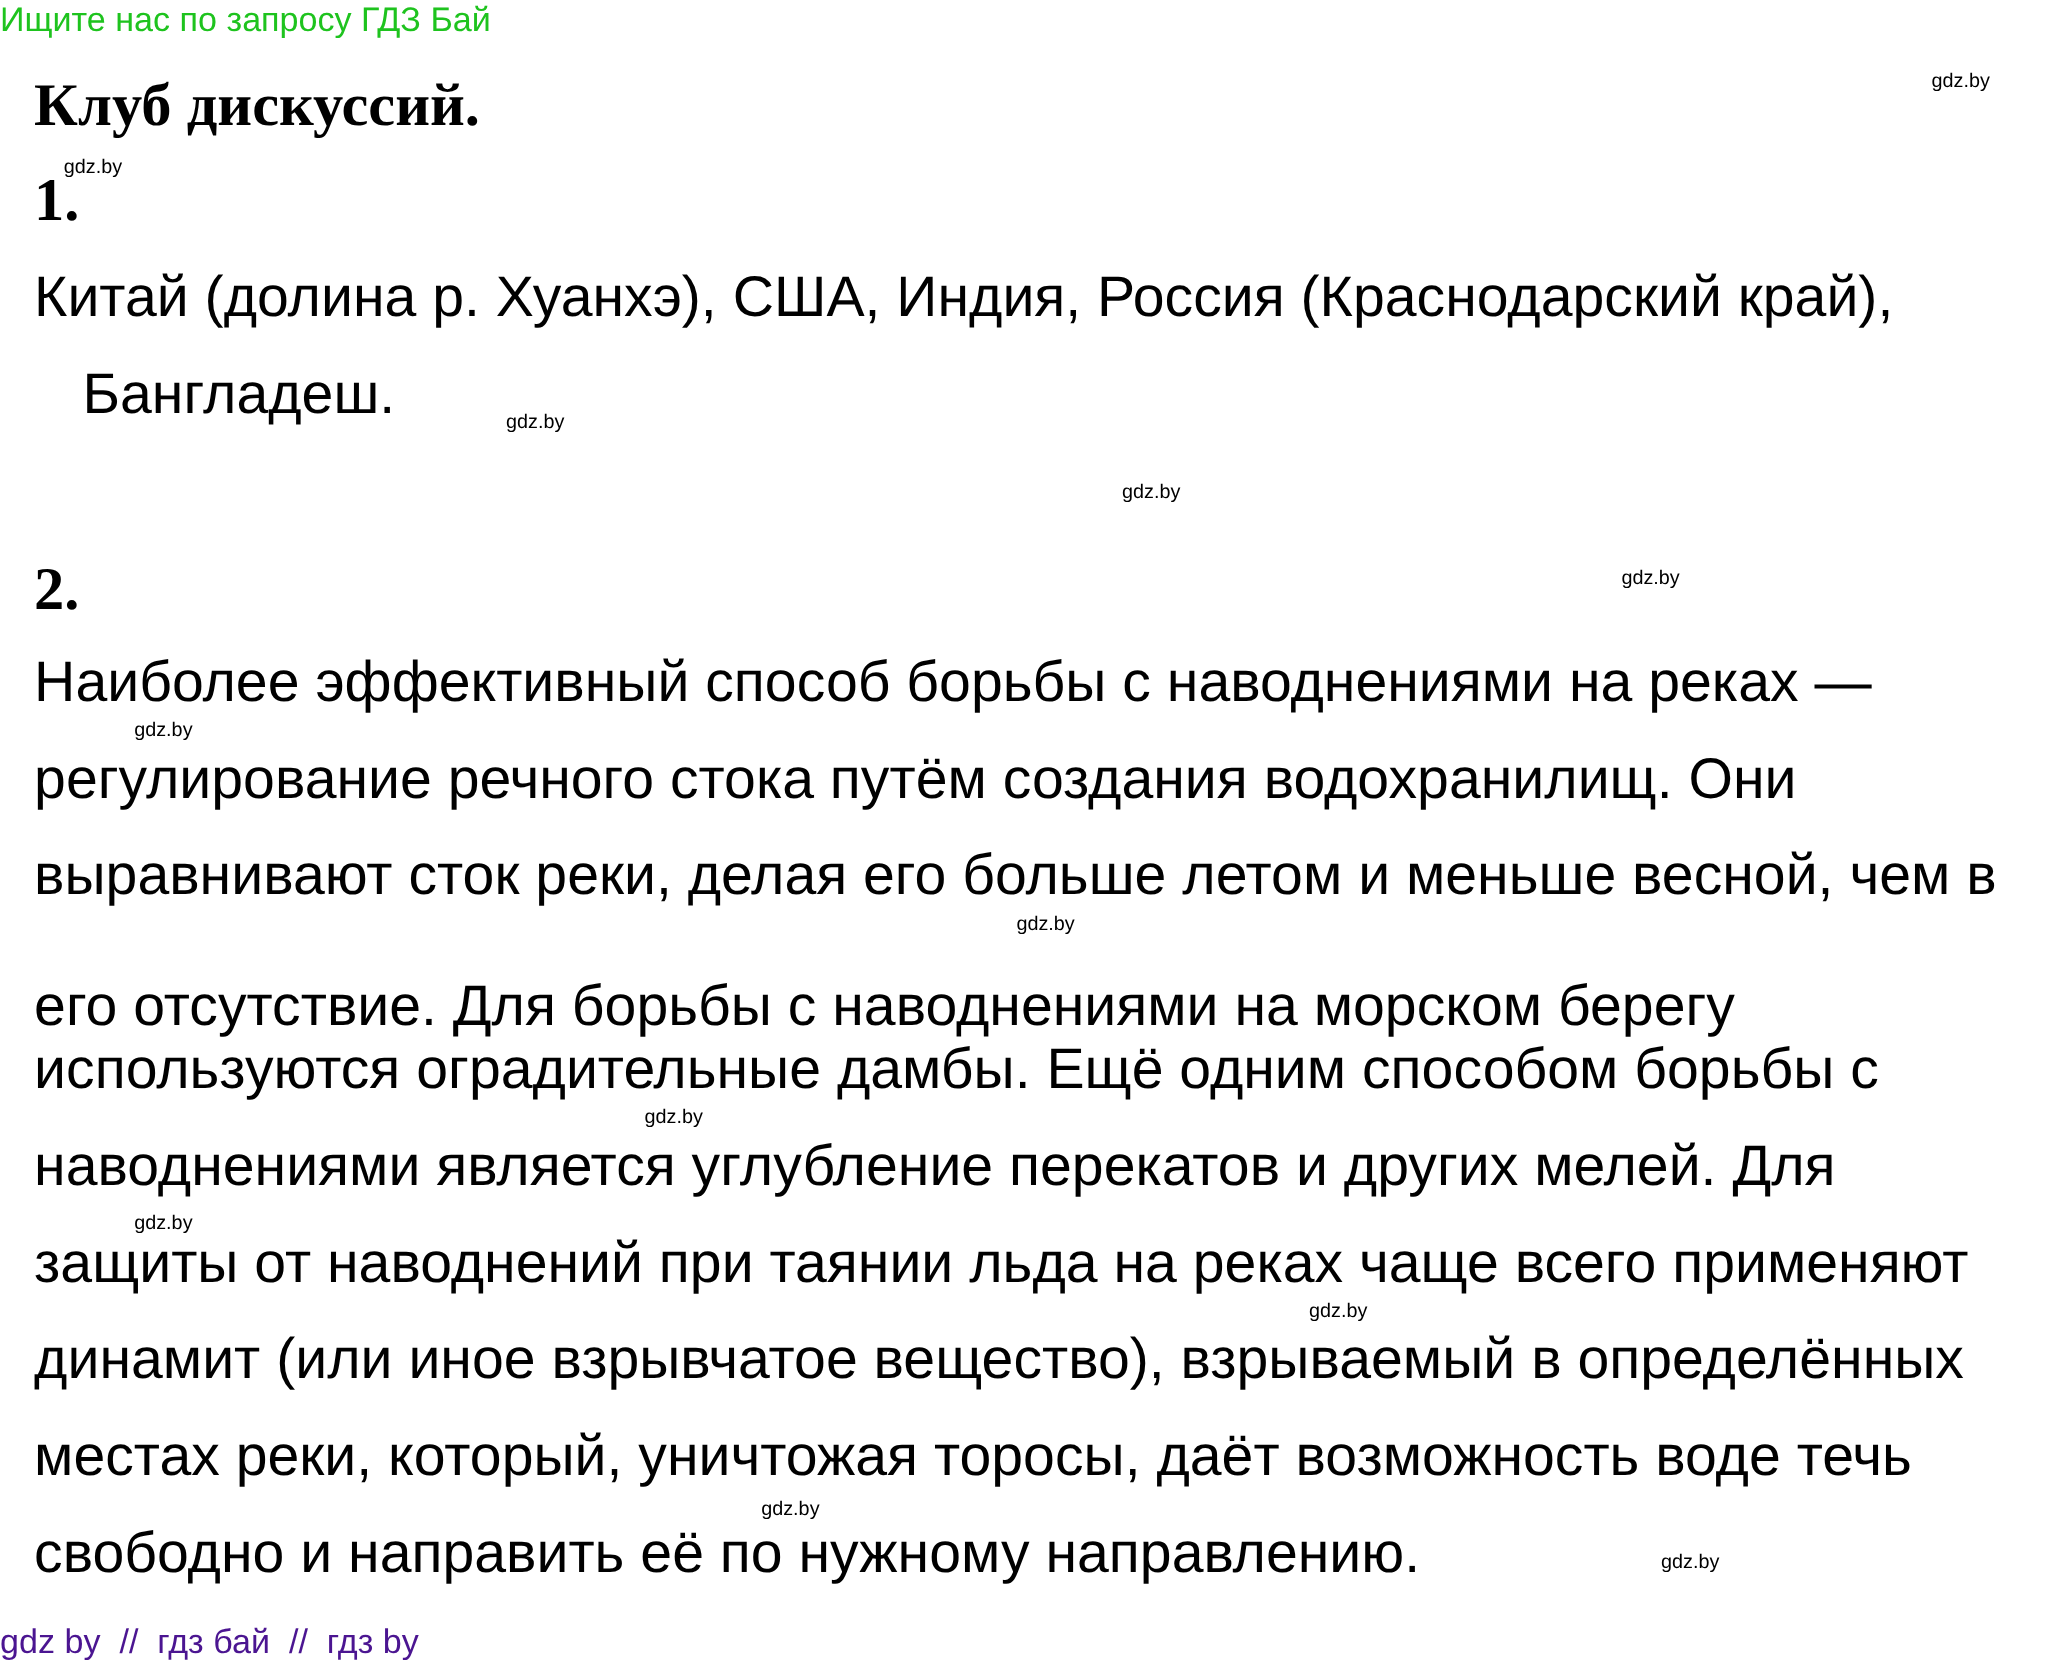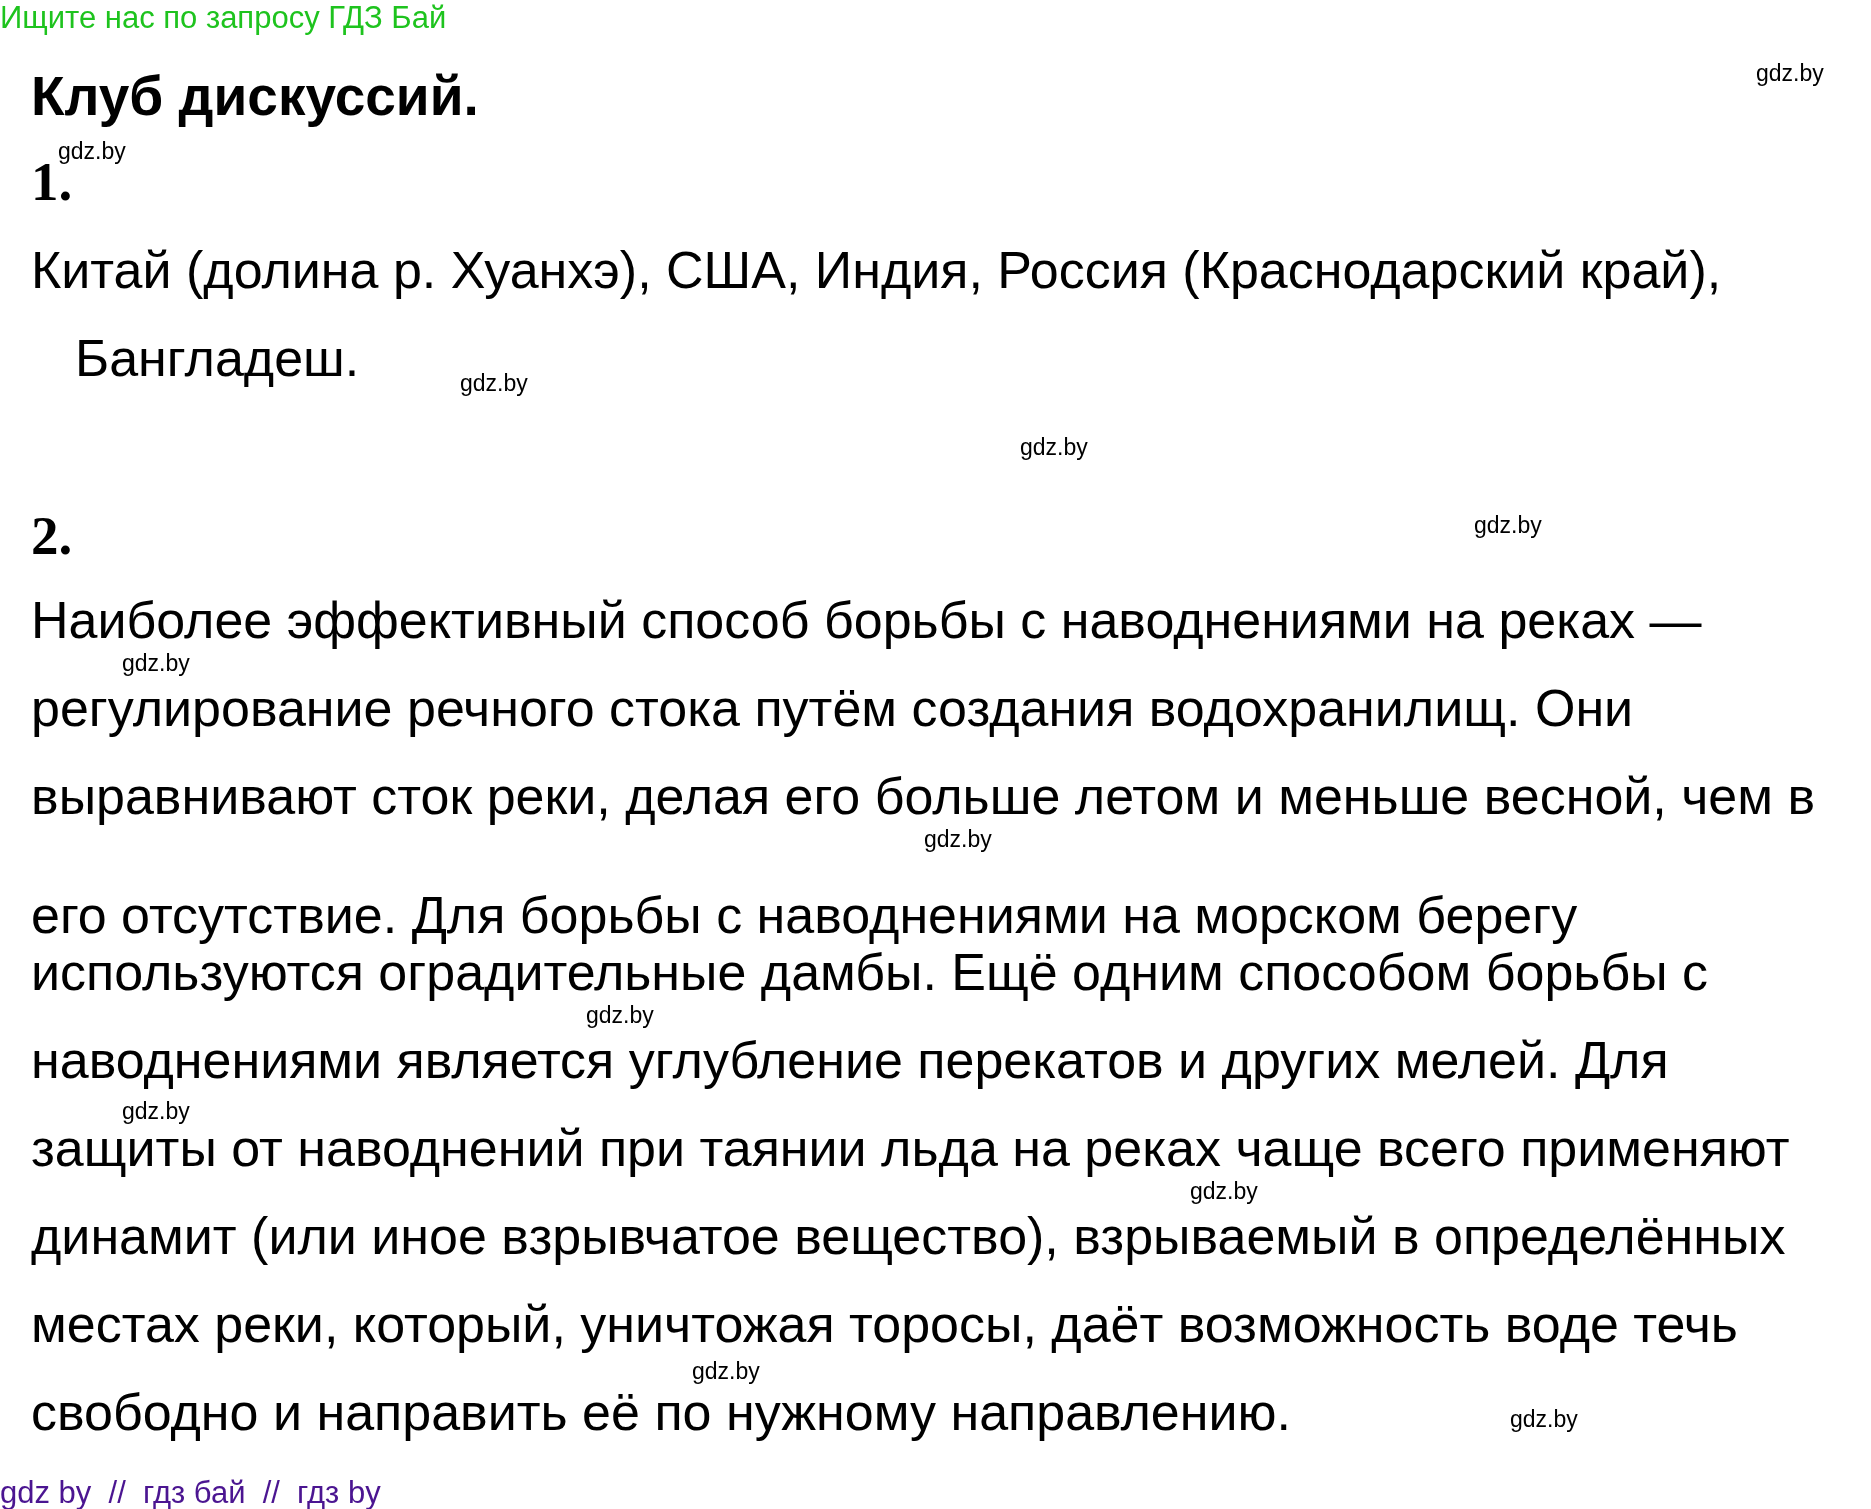--- a/index.html
+++ b/index.html
@@ -4,36 +4,36 @@
   <style>
     html, body { margin: 0; padding: 0; background: #ffffff; }
     body { width: 1871px; height: 1509px; position: relative; overflow: hidden; }
     .banner {
       position: absolute; top: 0; left: 0; width: 1871px; 
       font-family: "Liberation Sans", sans-serif; font-size: 31px; line-height: 36px;
       color: #1ec31e;
     }
     .title {
       position: absolute; left: 31px; top: 64px;
-      font-family: Liberation Sans, sans-serif; font-weight: bold; font-size: 55px; line-height: 64px;
+      font-family: Liberation Serif, serif; font-weight: bold; font-size: 55px; line-height: 64px;
       color: #000;
     }
     .num {
       position: absolute; left: 31px;
       font-family: "Liberation Serif", serif; font-weight: bold; font-size: 55px; line-height: 60px;
       color: #000;
     }
     .line {
       position: absolute; left: 31px;
       font-family: Liberation Sans, sans-serif; font-size: 52px; line-height: 60px;
       color: #000; white-space: nowrap;
     }
     .wm {
       position: absolute;
-      font-family: "Liberation Sans", sans-serif; font-size: 23px; line-height: 30px;
+      font-family: "Liberation Sans", sans-serif; font-size: 18px; line-height: 30px;
       color: #000; white-space: nowrap;
     }
     .footer {
       position: absolute; top: 1476px; left: 0; width: 1871px; 
       font-family: "Liberation Sans", sans-serif; font-size: 31px; line-height: 34px;
       color: #4b1591; white-space: pre;
     }
   </style>
 </head>
 <body>

